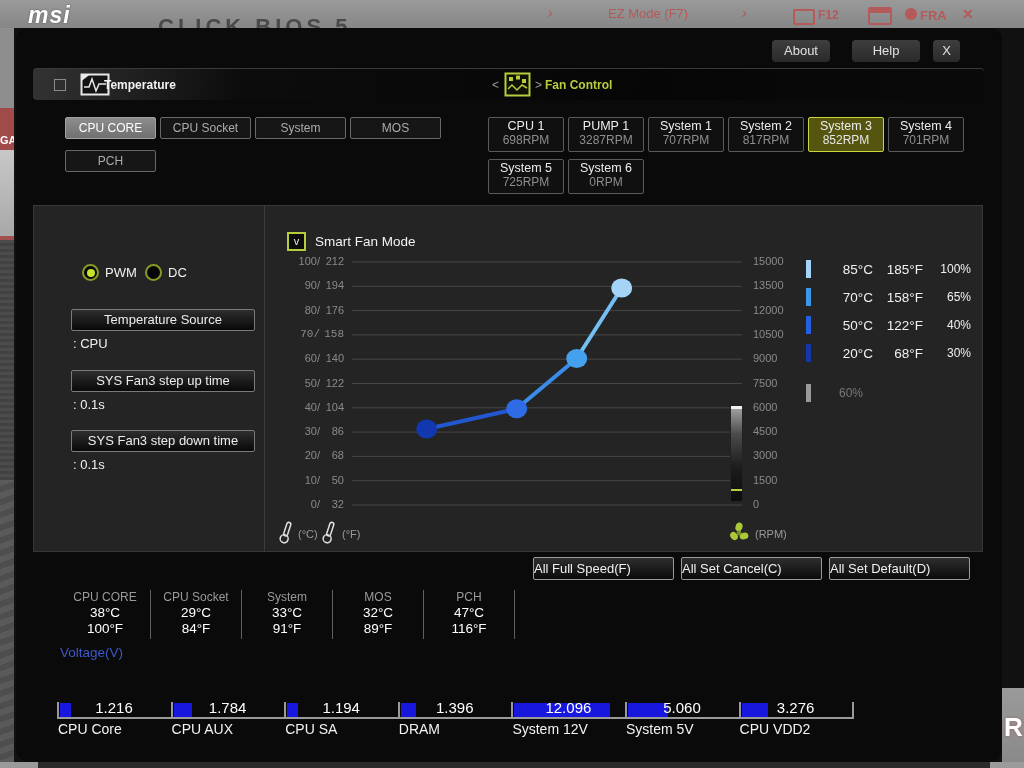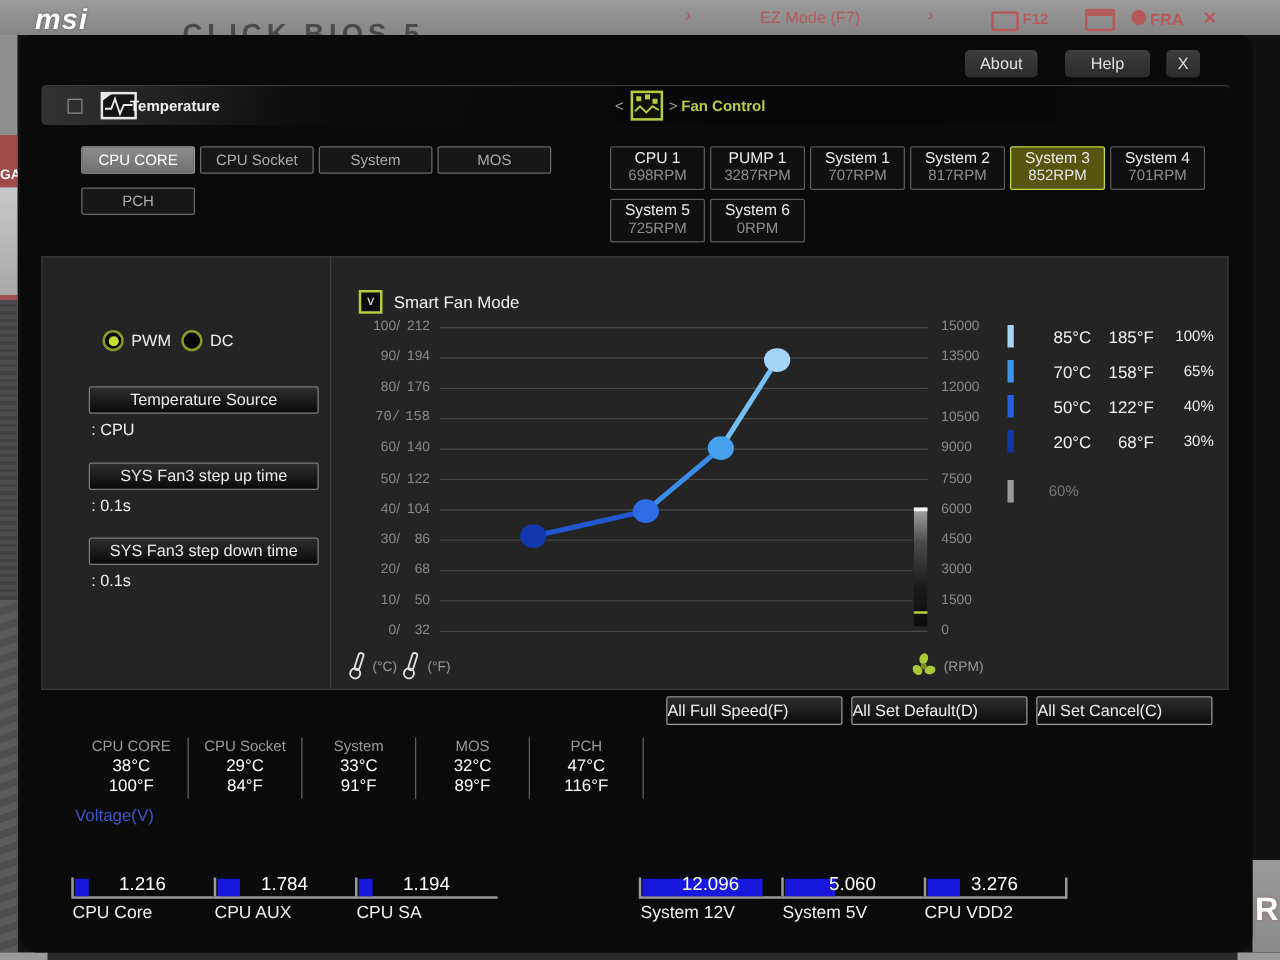--- a/index.html
+++ b/index.html
@@ -3,21 +3,21 @@
 <meta charset="utf-8">
 <style>
   html,body{margin:0;padding:0;background:#000;}
   #screen{position:relative;width:1024px;height:768px;overflow:hidden;
           font-family:"Liberation Sans",sans-serif;background:#111;}
   
   #bg-topbar{position:absolute;left:0;top:0;width:1024px;height:28px;
     background:linear-gradient(#9a9a9a,#868686);overflow:hidden;}
   .bg-msi{position:absolute;left:28px;top:2px;font-size:23px;font-weight:bold;font-style:italic;
     color:#fff;text-shadow:0 0 2px #555;letter-spacing:1px;}
-  .bg-clickbios{position:absolute;left:146px;top:14px;font-size:22px;font-weight:bold;color:#4a4a4a;letter-spacing:4px;}
+  .bg-clickbios{position:absolute;left:158px;top:14px;font-size:22px;font-weight:bold;color:#4a4a4a;letter-spacing:4px;}
   .bg-red{color:#b45a5a;}
   .bg-ez{position:absolute;left:608px;top:6px;font-size:13px;}
   .bg-chev-l{position:absolute;left:548px;top:4px;font-size:15px;transform:rotate(15deg);}
   .bg-chev-r{position:absolute;left:742px;top:4px;font-size:15px;transform:rotate(15deg);}
   .bg-f12{position:absolute;left:818px;top:8px;font-size:12px;font-weight:bold;}
   .bg-f12icon{position:absolute;left:793px;top:9px;width:18px;height:12px;border:2px solid #b45a5a;border-radius:2px;}
   .bg-scricon{position:absolute;left:868px;top:7px;width:20px;height:14px;border:2px solid #b45a5a;border-radius:2px;background:linear-gradient(#b45a5a 30%,transparent 30%);}
   .bg-fradot{position:absolute;left:905px;top:8px;width:12px;height:12px;border-radius:50%;background:#b45a5a;}
   .bg-fra{position:absolute;left:920px;top:8px;font-size:13px;font-weight:bold;}
   .bg-x{position:absolute;left:962px;top:6px;font-size:14px;font-weight:bold;}
@@ -389,22 +389,22 @@
       </div>
       </div>
     <div id="legend-manual">
       <span class="lbar"></span>
       <span class="lp">60%</span>
     </div>
 
     <div id="actions">
 
     <div class="abtn">All Full Speed(F)</div>
+        <div class="abtn">All Set Cancel(C)</div>
         <div class="abtn">All Set Default(D)</div>
-        <div class="abtn">All Set Cancel(C)</div>
       </div>
 
     <div id="readouts">
 
     <div class="rcol">
         <div class="rlabel">CPU CORE</div>
         <div class="rc">38°C</div>
         <div class="rf">100°F</div>
       </div>
         <div class="rcol">
@@ -446,20 +446,27 @@
         <div class="vval">1.784</div>
         <div class="vlabel">CPU AUX</div>
       </div>
         <div class="vgauge" style="left: 227.2px;">
         <div class="vtick"></div>
         <div class="vbase"></div>
         <div class="vbar" style="width: 11px;"></div>
         <div class="vval">1.194</div>
         <div class="vlabel">CPU SA</div>
       </div>
+        <div class="vgauge" style="left: 340.8px;">
+        <div class="vtick"></div>
+        <div class="vbase"></div>
+        <div class="vbar" style="width: 15px;"></div>
+        <div class="vval">1.396</div>
+        <div class="vlabel">DRAM</div>
+      </div>
         <div class="vgauge" style="left: 454.4px;">
         <div class="vtick"></div>
         <div class="vbase"></div>
         <div class="vbar" style="width: 96px;"></div>
         <div class="vval">12.096</div>
         <div class="vlabel">System 12V</div>
       </div>
         <div class="vgauge" style="left: 568px;">
         <div class="vtick"></div>
         <div class="vbase"></div>

